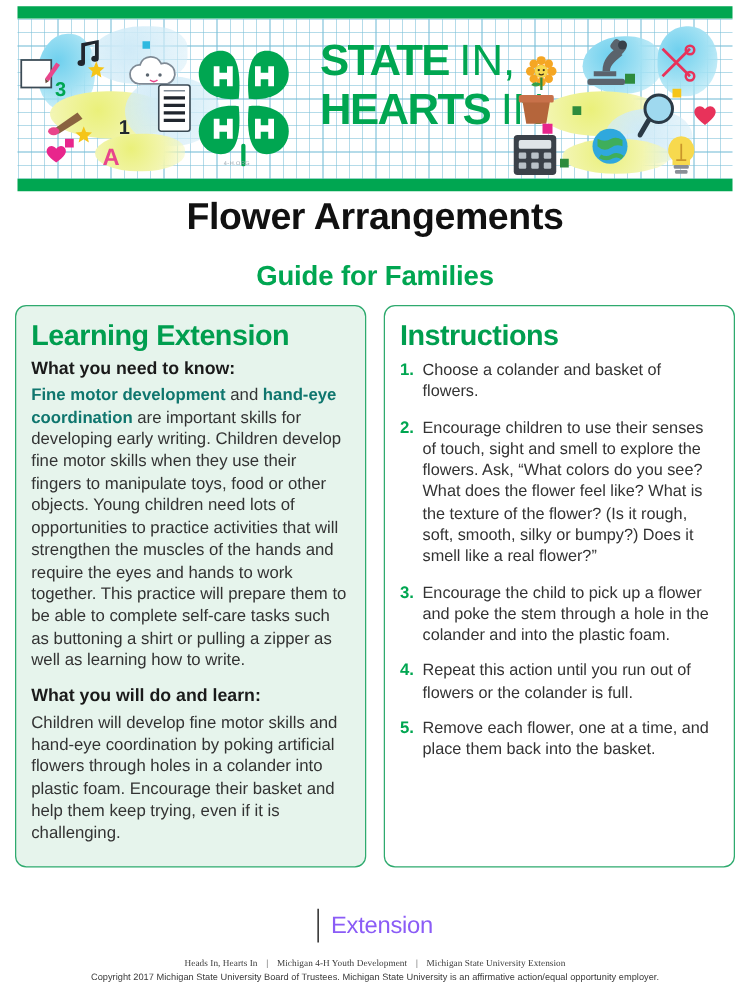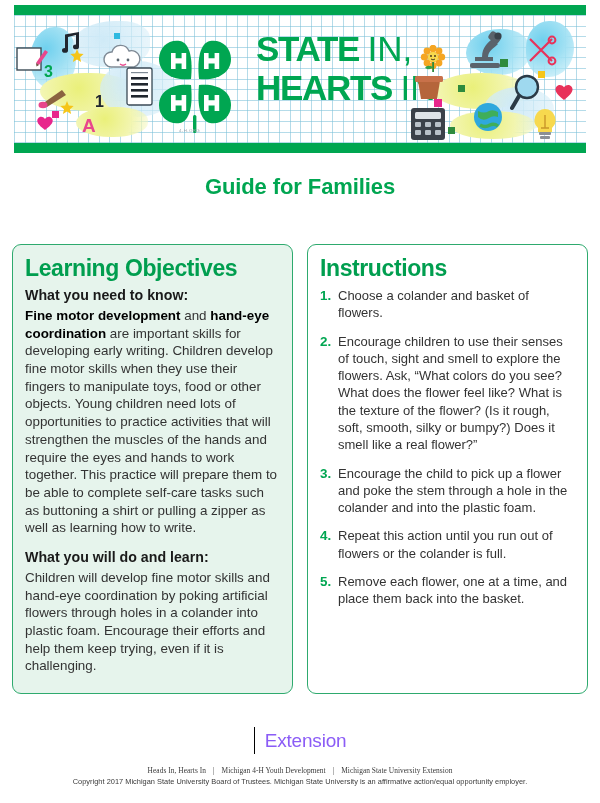--- a/index.html
+++ b/index.html
@@ -140,21 +140,21 @@
     color: #1a1a1a;
     margin-bottom: 4px;
   }
   .body-text {
     font-family: "Liberation Sans", sans-serif;
     font-size: 13.4px;
     line-height: 1.32;
     color: #333333;
     margin-bottom: 12px;
   }
-  .body-text b { font-weight: 700; color: #000000; }
+  .body-text b { font-weight: 700; color: #0f766e; }
 
   
   .steps { list-style: none; }
   .step {
     display: flex;
     margin-bottom: 11px;
   }
   .step-num {
     flex: 0 0 18px;
     font-family: "Liberation Sans", sans-serif;
@@ -402,29 +402,30 @@
       <div class="mini-icon" style="left:444px; top:70px; width:7px; height:7px; background:#2e8b3d;"></div>
       <div class="mini-icon" style="left:524px; top:56px; width:7px; height:7px; background:#f5c518;"></div>
       <div class="mini-icon" style="left:434px; top:112px; width:7px; height:7px; background:#2e8b3d;"></div>
       <div class="mini-icon" style="left:420px; top:84px; width:8px; height:8px; background:#e8268c;"></div>
     </div>
 
     <div class="banner-bar bottom"></div>
   </div>
 
   <div class="title-block">
+    <div class="doc-title">Flower Arrangements</div>
     <div class="doc-subtitle">Guide for Families</div>
   </div>
 
   <div class="panel left">
-    <div class="panel-heading">Learning Objectives</div>
+    <div class="panel-heading">Learning Extension</div>
     <div class="sub-heading">What you need to know:</div>
     <p class="body-text"><b>Fine motor development</b><span> and </span><b>hand-eye coordination</b><span> are important skills for developing early writing. Children develop fine motor skills when they use their fingers to manipulate toys, food or other objects. Young children need lots of opportunities to practice activities that will strengthen the muscles of the hands and require the eyes and hands to work together. This practice will prepare them to be able to complete self-care tasks such as buttoning a shirt or pulling a zipper as well as learning how to write.</span></p>
     <div class="sub-heading">What you will do and learn:</div>
-    <p class="body-text">Children will develop fine motor skills and hand-eye coordination by poking artificial flowers through holes in a colander into plastic foam. Encourage their efforts and help them keep trying, even if it is challenging.</p>
+    <p class="body-text">Children will develop fine motor skills and hand-eye coordination by poking artificial flowers through holes in a colander into plastic foam. Encourage their basket and help them keep trying, even if it is challenging.</p>
   </div>
 
   <div class="panel right">
     <div class="panel-heading">Instructions</div>
     <ol class="steps" id="steps-list">
         <li class="step">
           <span class="step-num">1.</span>
           <span class="step-text">Choose a colander and basket of flowers.</span>
         </li>
         <li class="step">

